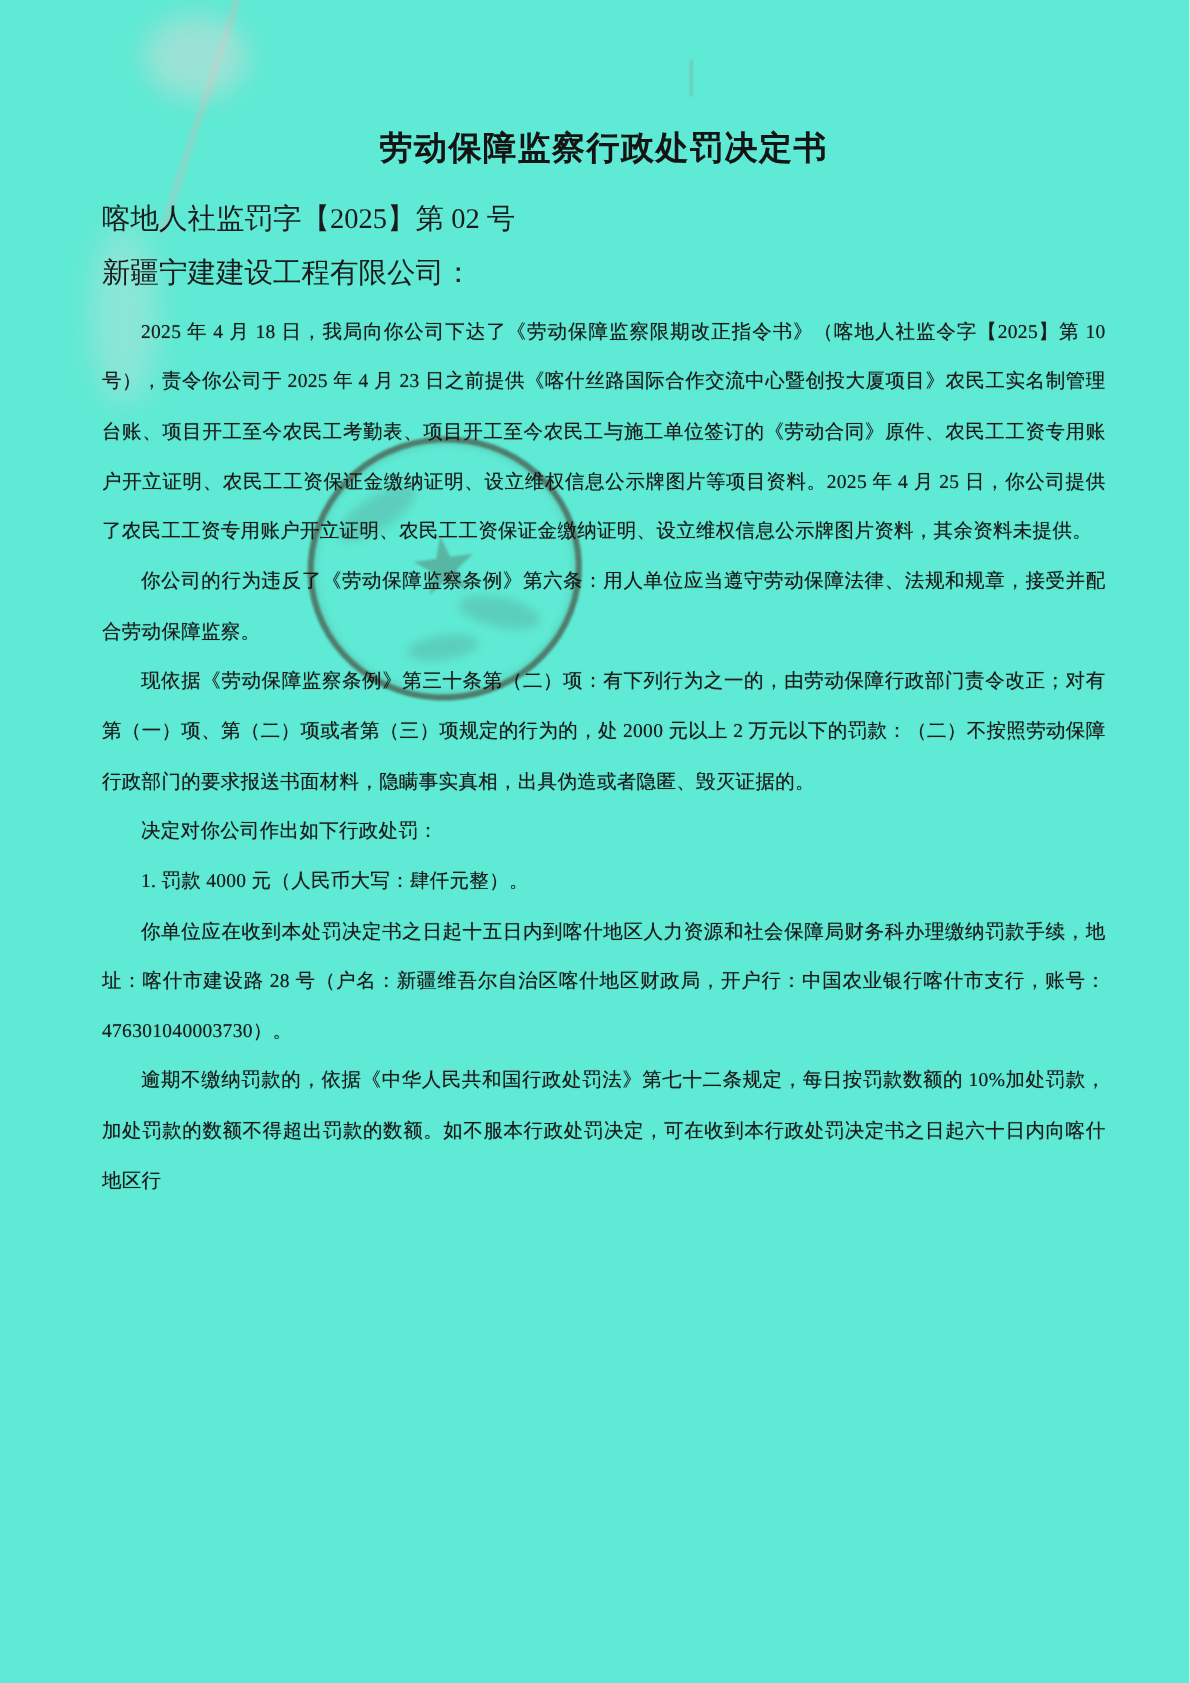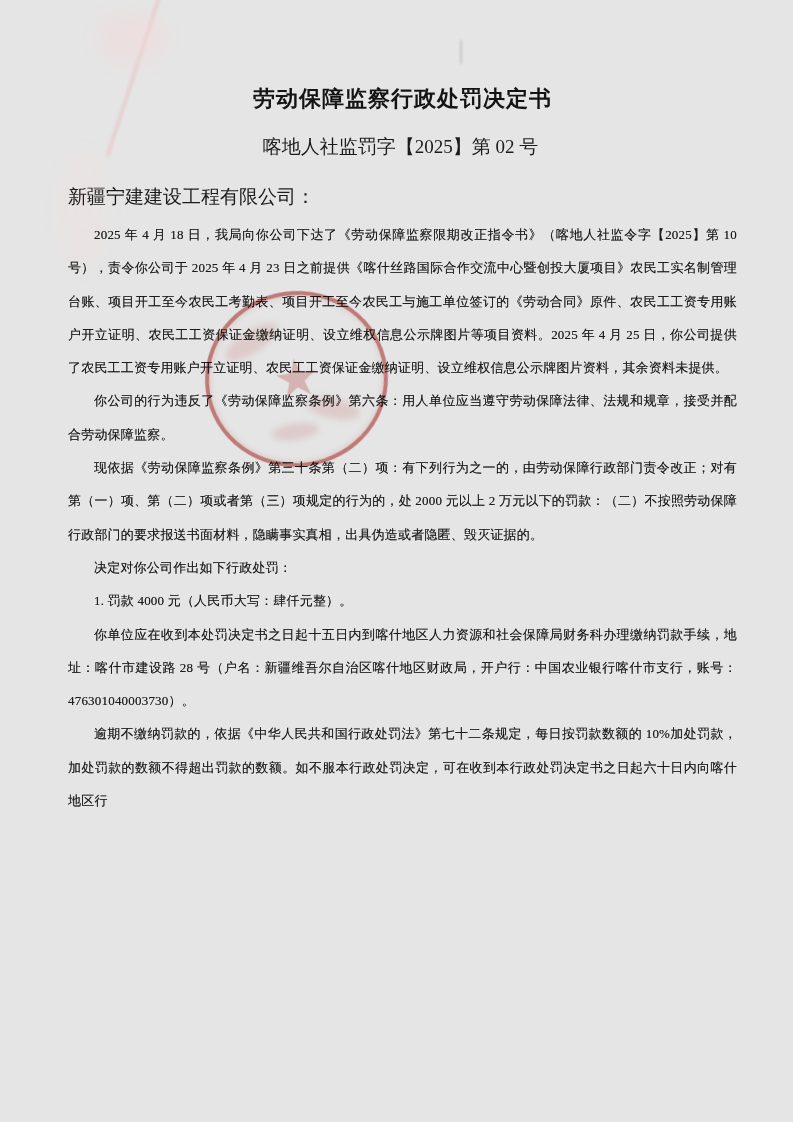--- a/index.html
+++ b/index.html
@@ -4,47 +4,47 @@
 <style>
   html, body { margin: 0; padding: 0; }
   body {
     width: 793px; height: 1122px;
     font-family: "Liberation Serif", "DejaVu Serif", serif;
     background: #ffffff;
   }
   .page {
     position: relative;
     width: 793px; height: 1122px;
-    background: #e5e5e5;
+    background: #5eead4;
     overflow: hidden;
     color: #1b1b1b;
   }
   .content {
     position: absolute;
     left: 68px; right: 56px; top: 0;
   }
   .title {
     margin: 84px 0 0 0;
     text-align: center;
     font-family: "Liberation Sans", "DejaVu Sans", sans-serif;
     font-weight: bold;
     font-size: 22px;
     line-height: 30px;
     letter-spacing: 1px;
     color: #141414;
   }
   .docnum {
     margin-top: 18px;
-    text-align: center;
+    text-align: left;
     padding-right: 4px;
     font-size: 19px;
     line-height: 30px;
   }
   .recipient {
-    margin-top: 20px;
+    margin-top: 6px;
     font-size: 19px;
     line-height: 30px;
   }
   .paragraphs { margin-top: 6px; }
   .para {
     margin: 0;
     font-size: 13px;
     line-height: 33.3px;
     text-indent: 2em;
     text-align: justify;

